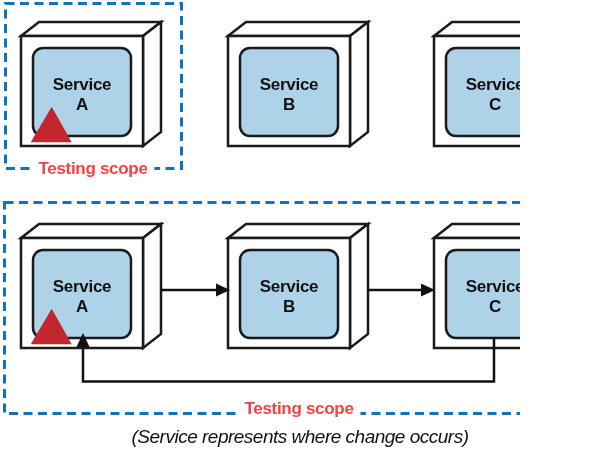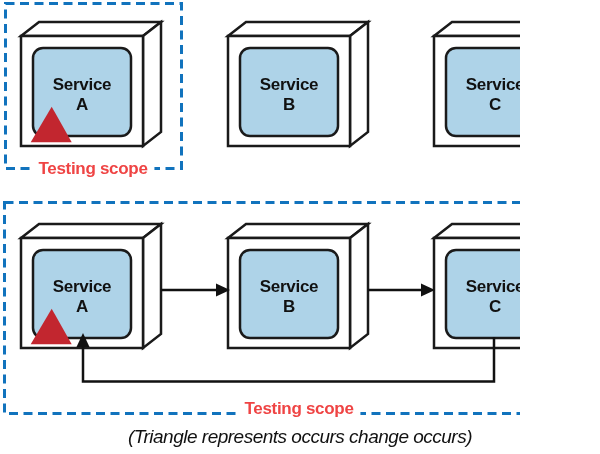--- a/index.html
+++ b/index.html
@@ -105,14 +105,14 @@
     <g>
       <path class="arrow" d="M494,337 L494,381.5 L83,381.5 L83,346"></path>
       <polygon class="head" points="83,333 76.5,347 89.5,347"></polygon>
     </g>
   </svg>
 
   <div class="scope-label" style="left:93px;top:169px;">Testing scope</div>
 
   <div class="scope-label" style="left:299px;top:409px;">Testing scope</div>
 
-  <div class="caption" style="left:300px;top:437px;">(Triangle represents occurs change occurs)</div>
+  <div class="caption" style="left:300px;top:437px;">(Service represents where change occurs)</div>
 </div>
 
 </body></html>

